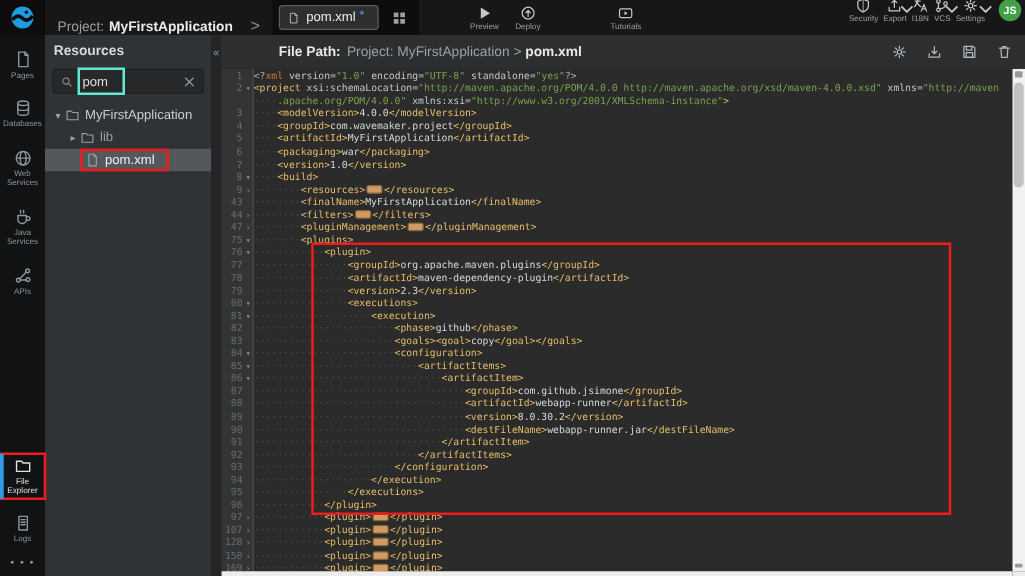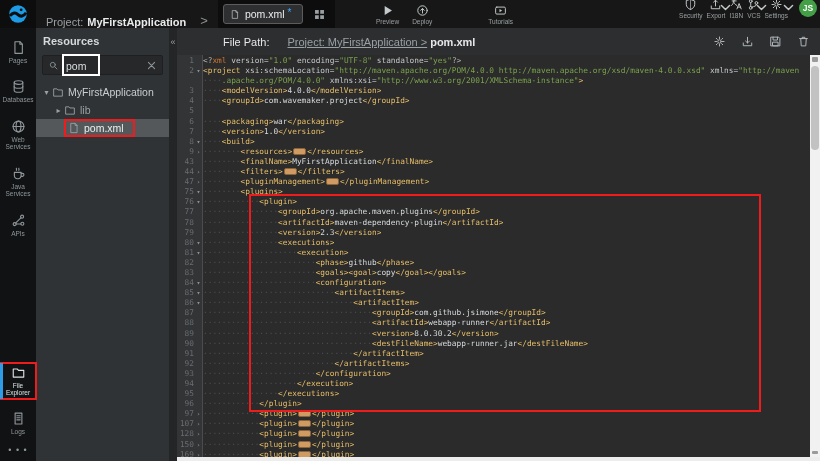--- a/index.html
+++ b/index.html
@@ -47,40 +47,40 @@
 
   
   #panel{ position:absolute; left:36px; top:28px; bottom:0; width:133px; background:#303335; z-index:10; }
   #panel-head{ height:25px; display:flex; align-items:center; padding:0 7px;gap:44px; }
   #panel-title{ font-size:11px; font-weight:bold; color:#d6d9db; }
   #refresh-btn{ margin-left:auto; width:13px; height:13px; color:#9aa0a3; cursor:pointer; }
   #add-btn{ margin-left:9px; width:15px; height:15px; background:#2196f3; border-radius:2px; color:#fff; cursor:pointer; }
   #add-btn svg{ width:15px; height:15px; }
   #searchbox{ margin:2px 6px 0; height:20px; background:#26282a; border:1px solid #1d1f21; border-radius:2px; display:flex; align-items:center; padding:0 5px; gap:3px; }
   #searchbox .ic{ width:11px; height:11px; color:#8f969a; flex-shrink:0; }
-  .search-ann{ border:2px solid #ffffff; padding:0 12px 0 2px; display:inline-block; }
+  .search-ann{ border:2px solid #5eead4; padding:0 12px 0 2px; display:inline-block; }
   #search-value{ font-size:10.5px; color:#dcdfe1; }
   #search-clear{ margin-left:auto; width:10px; height:10px; color:#9aa0a3; cursor:pointer; }
   #tree{ margin-top:8px; }
   .tree-row{ height:18px; display:flex; align-items:center; font-size:10.5px; color:#c9cdd0; cursor:pointer; }
   .tree-row .caret{ width:11px; text-align:center; font-size:8px; color:#9aa0a3; flex-shrink:0; }
   .tree-row .ic{ width:12px; height:12px; color:#9aa0a3; margin-right:4px; flex-shrink:0; }
   .tree-row.dim{ color:#9aa0a3; }
   .tree-row.selected{ background:#55585b; color:#eceeef; }
   .tree-row .ann{ display:flex; align-items:center; border:2px solid #ee1c1c; padding:1px 9px 1px 2px; }
   .tree-row .ann .ic{ margin-right:4px; }
 
   
   #strip{ position:absolute; left:169px; top:28px; bottom:0; width:8px; background:#232527; z-index:10; }
   #strip-btn{ margin-top:7px; width:8px; height:14px; color:#9aa0a3; font-size:9px; text-align:center; line-height:14px; cursor:pointer; }
 
   
   #filepath{ position:absolute; left:177px; top:28px; right:0; height:27px; background:#2c2e30; display:flex; align-items:center; padding:0 10px; z-index:10; }
-  #fp-label{ font-size:11px; font-weight:normal; color:#e6e8ea; margin-right:18px;padding-left:36px; }
-  #fp-prefix{ font-size:11px; color:#9aa0a3;text-decoration:underline; }
+  #fp-label{ font-size:11px; font-weight:bold; color:#e6e8ea; margin-right:5px;padding-left:36px; }
+  #fp-prefix{ font-size:11px; color:#9aa0a3; }
   #fp-file{ font-size:11px; color:#e6e8ea; font-weight:bold; margin-left:3px; }
   #fp-actions{ margin-left:auto; display:flex; gap:15px; align-items:center; }
   #fp-actions .ic{ width:13px; height:13px; color:#b4b8ba; cursor:pointer; }
 
   
   #editor{ position:absolute; left:177px; top:55px; right:0; bottom:0; background:#2b2b2b; overflow:hidden; }
   #gutter-bg{ position:absolute; left:0; top:0; bottom:4px; width:26px; background:#323436; border-right:1px solid #4a4c4e; }
   #code-rows{ position:absolute; left:0; top:1px; right:10px; bottom:4px; font-family:"DejaVu Sans Mono", monospace; font-size:7.8px; line-height:10.1px; overflow:hidden; }
   .row{ display:flex; height:10.1px; white-space:pre; }
   .ln{ width:17px; flex-shrink:0; text-align:right; color:#696d6f; }
@@ -418,21 +418,21 @@
   </div>
 
   <div id="editor">
     <div id="gutter-bg"></div>
     <div id="code-rows">
         <div class="row"><span class="ln">1</span><span class="fm"></span><span class="cd"><span class="pu">&lt;?</span><span class="kw">xml</span><span class="tx"> </span><span class="at">version</span><span class="pu">=</span><span class="st">"1.0"</span><span class="tx"> </span><span class="at">encoding</span><span class="pu">=</span><span class="st">"UTF-8"</span><span class="tx"> </span><span class="at">standalone</span><span class="pu">=</span><span class="st">"yes"</span><span class="pu">?&gt;</span></span></div>
         <div class="row"><span class="ln">2</span><span class="fm">▾</span><span class="cd"><span class="tg">&lt;project</span><span class="tx"> </span><span class="at">xsi:schemaLocation</span><span class="pu">=</span><span class="st">"http://maven.apache.org/POM/4.0.0 http://maven.apache.org/xsd/maven-4.0.0.xsd"</span><span class="tx"> </span><span class="at">xmlns</span><span class="pu">=</span><span class="st">"http://maven</span></span></div>
         <div class="row"><span class="ln"></span><span class="fm"></span><span class="cd"><span class="in">····</span><span class="st">.apache.org/POM/4.0.0"</span><span class="tx"> </span><span class="at">xmlns:xsi</span><span class="pu">=</span><span class="st">"http://www.w3.org/2001/XMLSchema-instance"</span><span class="tg">&gt;</span></span></div>
         <div class="row"><span class="ln">3</span><span class="fm"></span><span class="cd"><span class="in">····</span><span class="tg">&lt;modelVersion&gt;</span><span class="tx">4.0.0</span><span class="tg">&lt;/modelVersion&gt;</span></span></div>
         <div class="row"><span class="ln">4</span><span class="fm"></span><span class="cd"><span class="in">····</span><span class="tg">&lt;groupId&gt;</span><span class="tx">com.wavemaker.project</span><span class="tg">&lt;/groupId&gt;</span></span></div>
-        <div class="row"><span class="ln">5</span><span class="fm"></span></div>
+        <div class="row"><span class="ln">5</span><span class="fm"></span><span class="cd"><span class="in">····</span><span class="tg">&lt;artifactId&gt;</span><span class="tx">MyFirstApplication</span><span class="tg">&lt;/artifactId&gt;</span></span></div>
         <div class="row"><span class="ln">6</span><span class="fm"></span><span class="cd"><span class="in">····</span><span class="tg">&lt;packaging&gt;</span><span class="tx">war</span><span class="tg">&lt;/packaging&gt;</span></span></div>
         <div class="row"><span class="ln">7</span><span class="fm"></span><span class="cd"><span class="in">····</span><span class="tg">&lt;version&gt;</span><span class="tx">1.0</span><span class="tg">&lt;/version&gt;</span></span></div>
         <div class="row"><span class="ln">8</span><span class="fm">▾</span><span class="cd"><span class="in">····</span><span class="tg">&lt;build&gt;</span></span></div>
         <div class="row"><span class="ln">9</span><span class="fm">›</span><span class="cd"><span class="in">········</span><span class="tg">&lt;resources&gt;</span><span class="fb"></span><span class="tg">&lt;/resources&gt;</span></span></div>
         <div class="row"><span class="ln">43</span><span class="fm"></span><span class="cd"><span class="in">········</span><span class="tg">&lt;finalName&gt;</span><span class="tx">MyFirstApplication</span><span class="tg">&lt;/finalName&gt;</span></span></div>
         <div class="row"><span class="ln">44</span><span class="fm">›</span><span class="cd"><span class="in">········</span><span class="tg">&lt;filters&gt;</span><span class="fb"></span><span class="tg">&lt;/filters&gt;</span></span></div>
         <div class="row"><span class="ln">47</span><span class="fm">›</span><span class="cd"><span class="in">········</span><span class="tg">&lt;pluginManagement&gt;</span><span class="fb"></span><span class="tg">&lt;/pluginManagement&gt;</span></span></div>
         <div class="row"><span class="ln">75</span><span class="fm">▾</span><span class="cd"><span class="in">········</span><span class="tg">&lt;plugins&gt;</span></span></div>
         <div class="row"><span class="ln">76</span><span class="fm">▾</span><span class="cd"><span class="in">············</span><span class="tg">&lt;plugin&gt;</span></span></div>
         <div class="row"><span class="ln">77</span><span class="fm"></span><span class="cd"><span class="in">················</span><span class="tg">&lt;groupId&gt;</span><span class="tx">org.apache.maven.plugins</span><span class="tg">&lt;/groupId&gt;</span></span></div>

